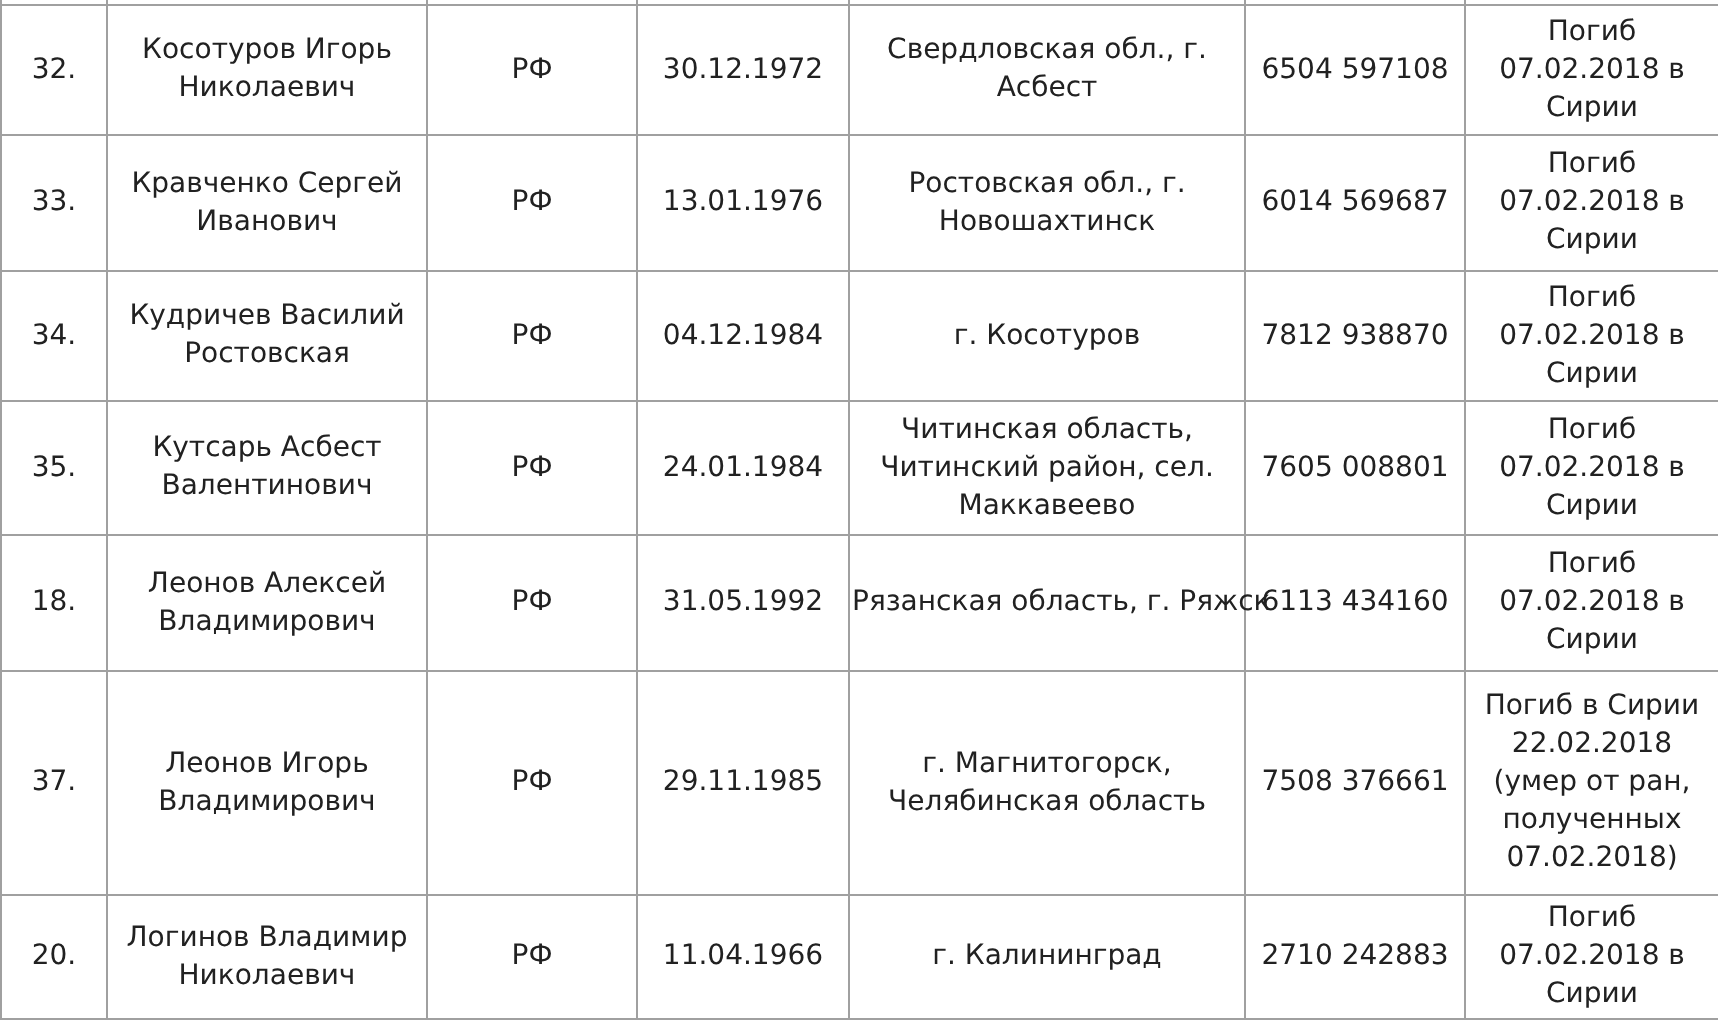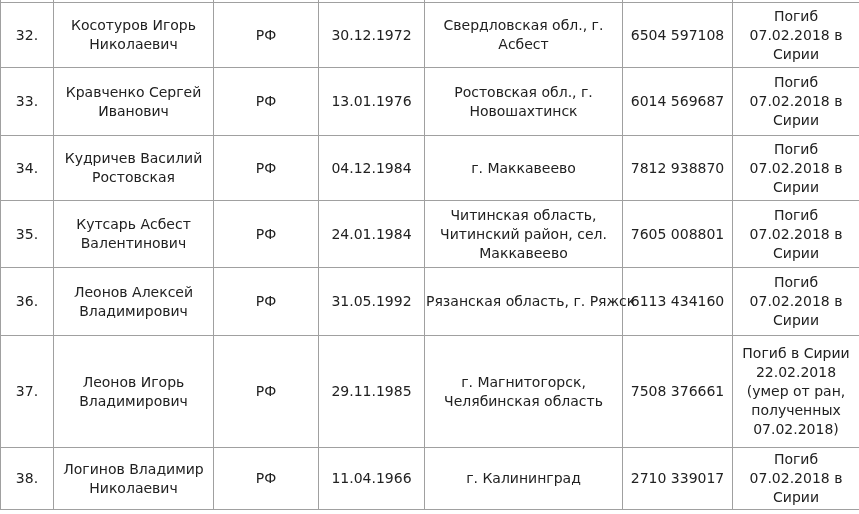--- a/index.html
+++ b/index.html
@@ -104,21 +104,21 @@
 07.02.2018 в
 Сирии</td>
   </tr>
 
   <tr>
     <td>34.</td>
     <td>Кудричев Василий
 Ростовская</td>
     <td>РФ</td>
     <td>04.12.1984</td>
-    <td>г. Маккавеево</td>
+    <td>г. Косотуров</td>
     <td>7812 938870</td>
     <td>Погиб
 07.02.2018 в
 Сирии</td>
   </tr>
 
   <tr>
     <td>35.</td>
     <td>Кутсарь Асбест
 Валентинович</td>
@@ -127,21 +127,21 @@
     <td>Читинская область,
 Читинский район, сел.
 Маккавеево</td>
     <td>7605 008801</td>
     <td>Погиб
 07.02.2018 в
 Сирии</td>
   </tr>
 
   <tr>
-    <td>36.</td>
+    <td>18.</td>
     <td>Леонов Алексей
 Владимирович</td>
     <td>РФ</td>
     <td>31.05.1992</td>
     <td>Рязанская область, г. Ряжск</td>
     <td>6113 434160</td>
     <td>Погиб
 07.02.2018 в
 Сирии</td>
   </tr>
@@ -156,25 +156,25 @@
 Челябинская область</td>
     <td>7508 376661</td>
     <td>Погиб в Сирии
 22.02.2018
 (умер от ран,
 полученных
 07.02.2018)</td>
   </tr>
 
   <tr>
-    <td>38.</td>
+    <td>20.</td>
     <td>Логинов Владимир
 Николаевич</td>
     <td>РФ</td>
     <td>11.04.1966</td>
     <td>г. Калининград</td>
-    <td>2710 339017</td>
+    <td>2710 242883</td>
     <td>Погиб
 07.02.2018 в
 Сирии</td>
   </tr>
 </tbody>
 </table>
 
 </body></html>

